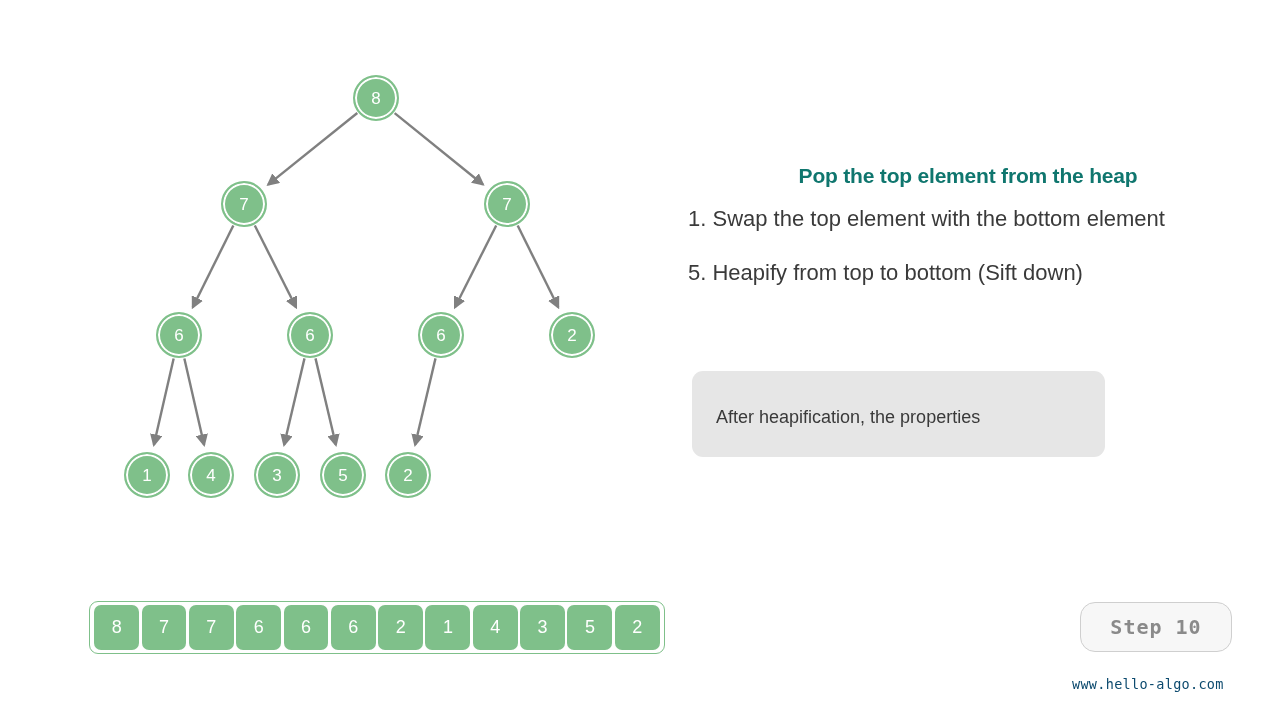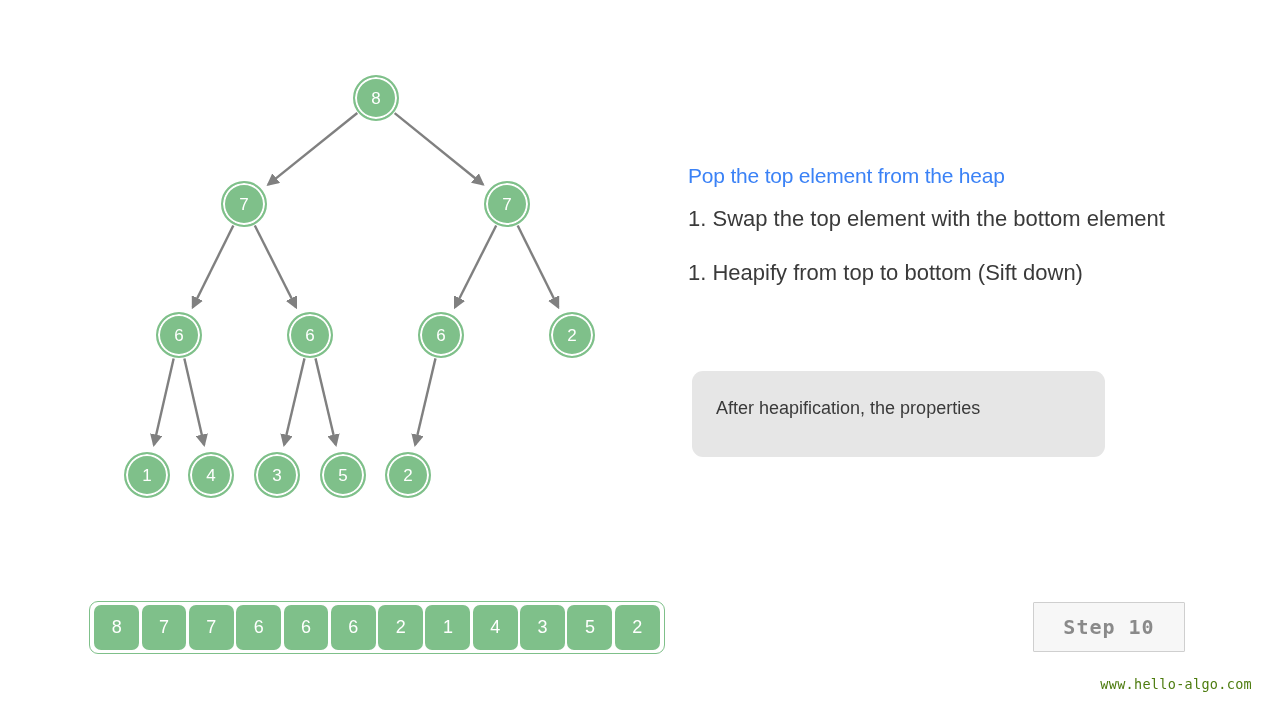--- a/index.html
+++ b/index.html
@@ -77,76 +77,77 @@
 
   
   #info-panel {
     position: absolute;
     left: 688px;
     top: 164px;
     width: 560px;
   }
   #panel-title {
     font-size: 21px;
-    font-weight: normal;
-    color: #3b82f6;
+    font-weight: bold;
+    color: #0f766e;
     letter-spacing: -0.2px;
     margin: 0 0 18px 0;
+    text-align: center;
   }
   .panel-step {
     font-size: 22px;
     color: #3a3a3a;
     margin: 0 0 28px 0;
     white-space: nowrap;
   }
   #callout-box {
     position: absolute;
     left: 692px;
     top: 371px;
     width: 413px;
     height: 86px;
     background: #e6e6e6;
     border-radius: 11px;
     box-sizing: border-box;
-    padding: 23px 24px;
+    padding: 32px 24px;
   }
   .callout-line {
     font-size: 18px;
     color: #3a3a3a;
     line-height: 29px;
     white-space: nowrap;
   }
 
   
   #step-badge {
     position: absolute;
-    left: 1033px;
+    left: 1080px;
     top: 602px;
     width: 152px;
     height: 50px;
     background: #f7f7f7;
     border: 1.4px solid #cfcfcf;
-    border-radius: 1px;
+    border-radius: 15px;
     box-sizing: border-box;
     display: flex;
     align-items: center;
     justify-content: center;
     color: #8a8a8a;
     font-family: "DejaVu Sans Mono", monospace;
     font-size: 20px;
     font-weight: bold;
     letter-spacing: 1px;
   }
   #watermark {
     position: absolute;
     left: 1072px;
     top: 676px;
     width: 180px;
-    text-align: right;
-    color: #4d7c0f;
+    text-align: left;
+    color: #0c4a6e;
     font-family: "DejaVu Sans Mono", monospace;
     font-size: 13.5px;
     letter-spacing: 0.3px;
   }
 </style>
 </head>
 <body>
 
 <div id="tree-diagram">
   <svg id="tree-svg" width="680" height="540">
@@ -196,21 +197,21 @@
     <div class="array-cell">1</div>
     <div class="array-cell">4</div>
     <div class="array-cell">3</div>
     <div class="array-cell">5</div>
     <div class="array-cell">2</div>
   </div>
 
 <div id="info-panel">
   <h1 id="panel-title">Pop the top element from the heap</h1>
   <p class="panel-step">1. Swap the top element with the bottom element</p>
-  <p class="panel-step">1. Heapify from top to bottom (Sift down)</p>
+  <p class="panel-step">5. Heapify from top to bottom (Sift down)</p>
 </div>
 
 <div id="callout-box">
   <div class="callout-line">After heapification, the properties</div>
 </div>
 
 <div id="step-badge">Step 10</div>
 <div id="watermark">www.hello-algo.com</div>
 
 </body></html>

